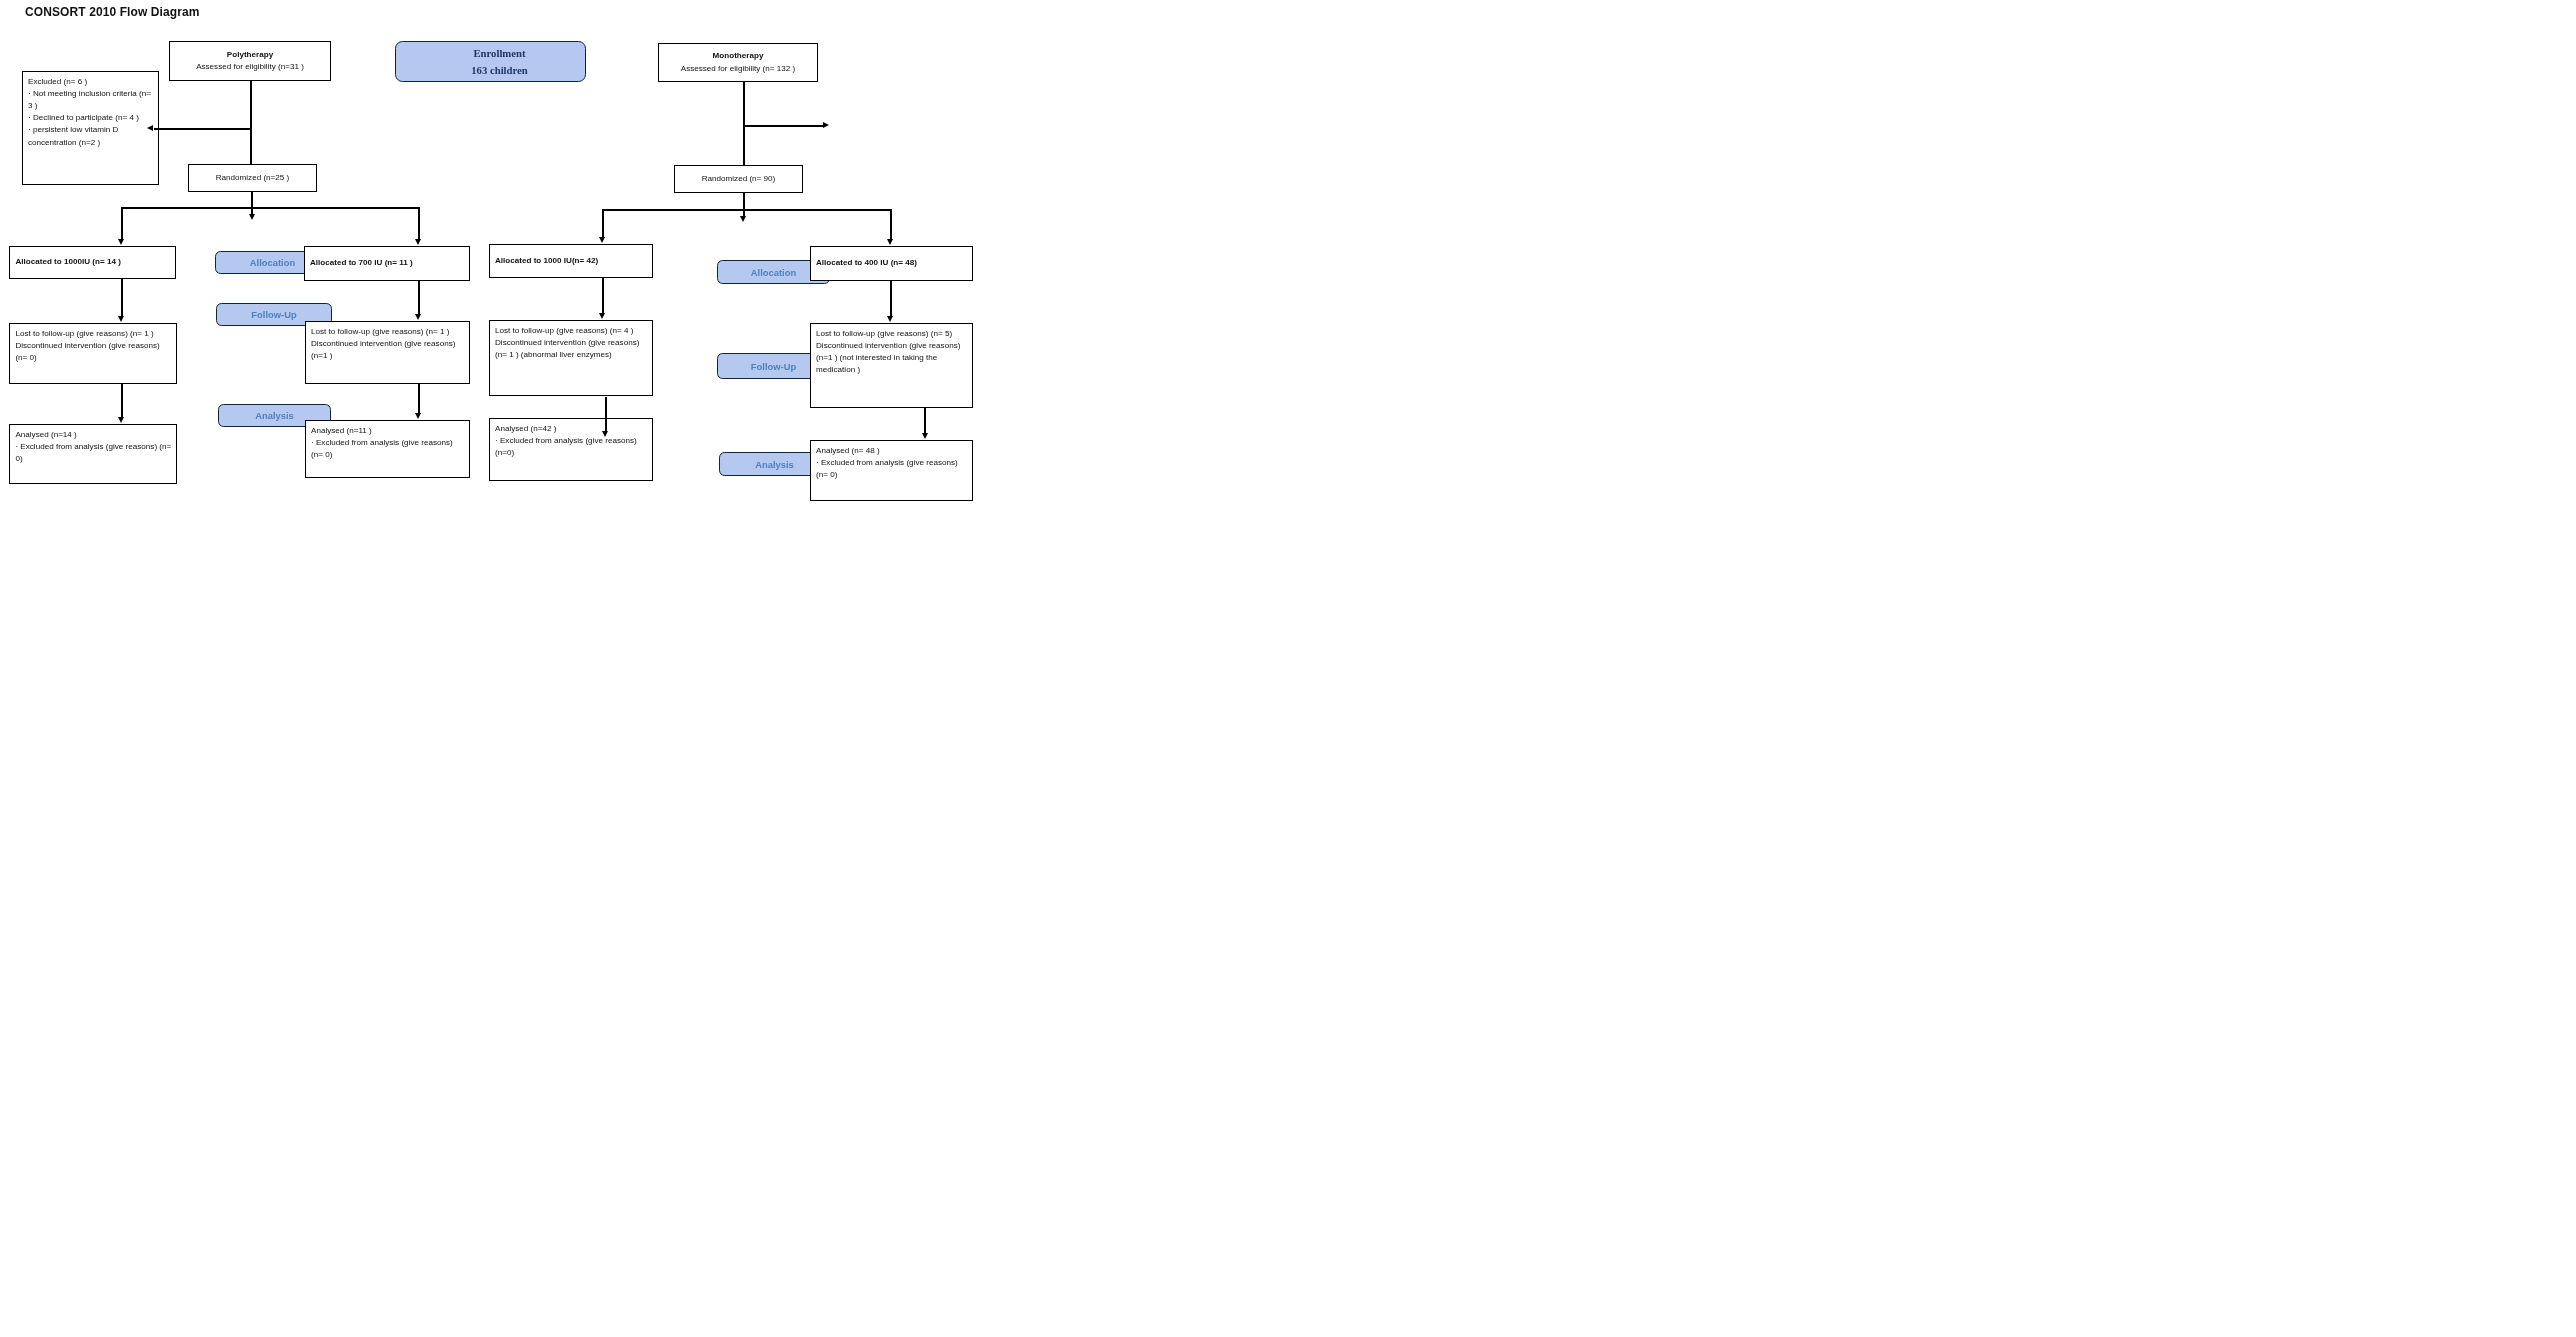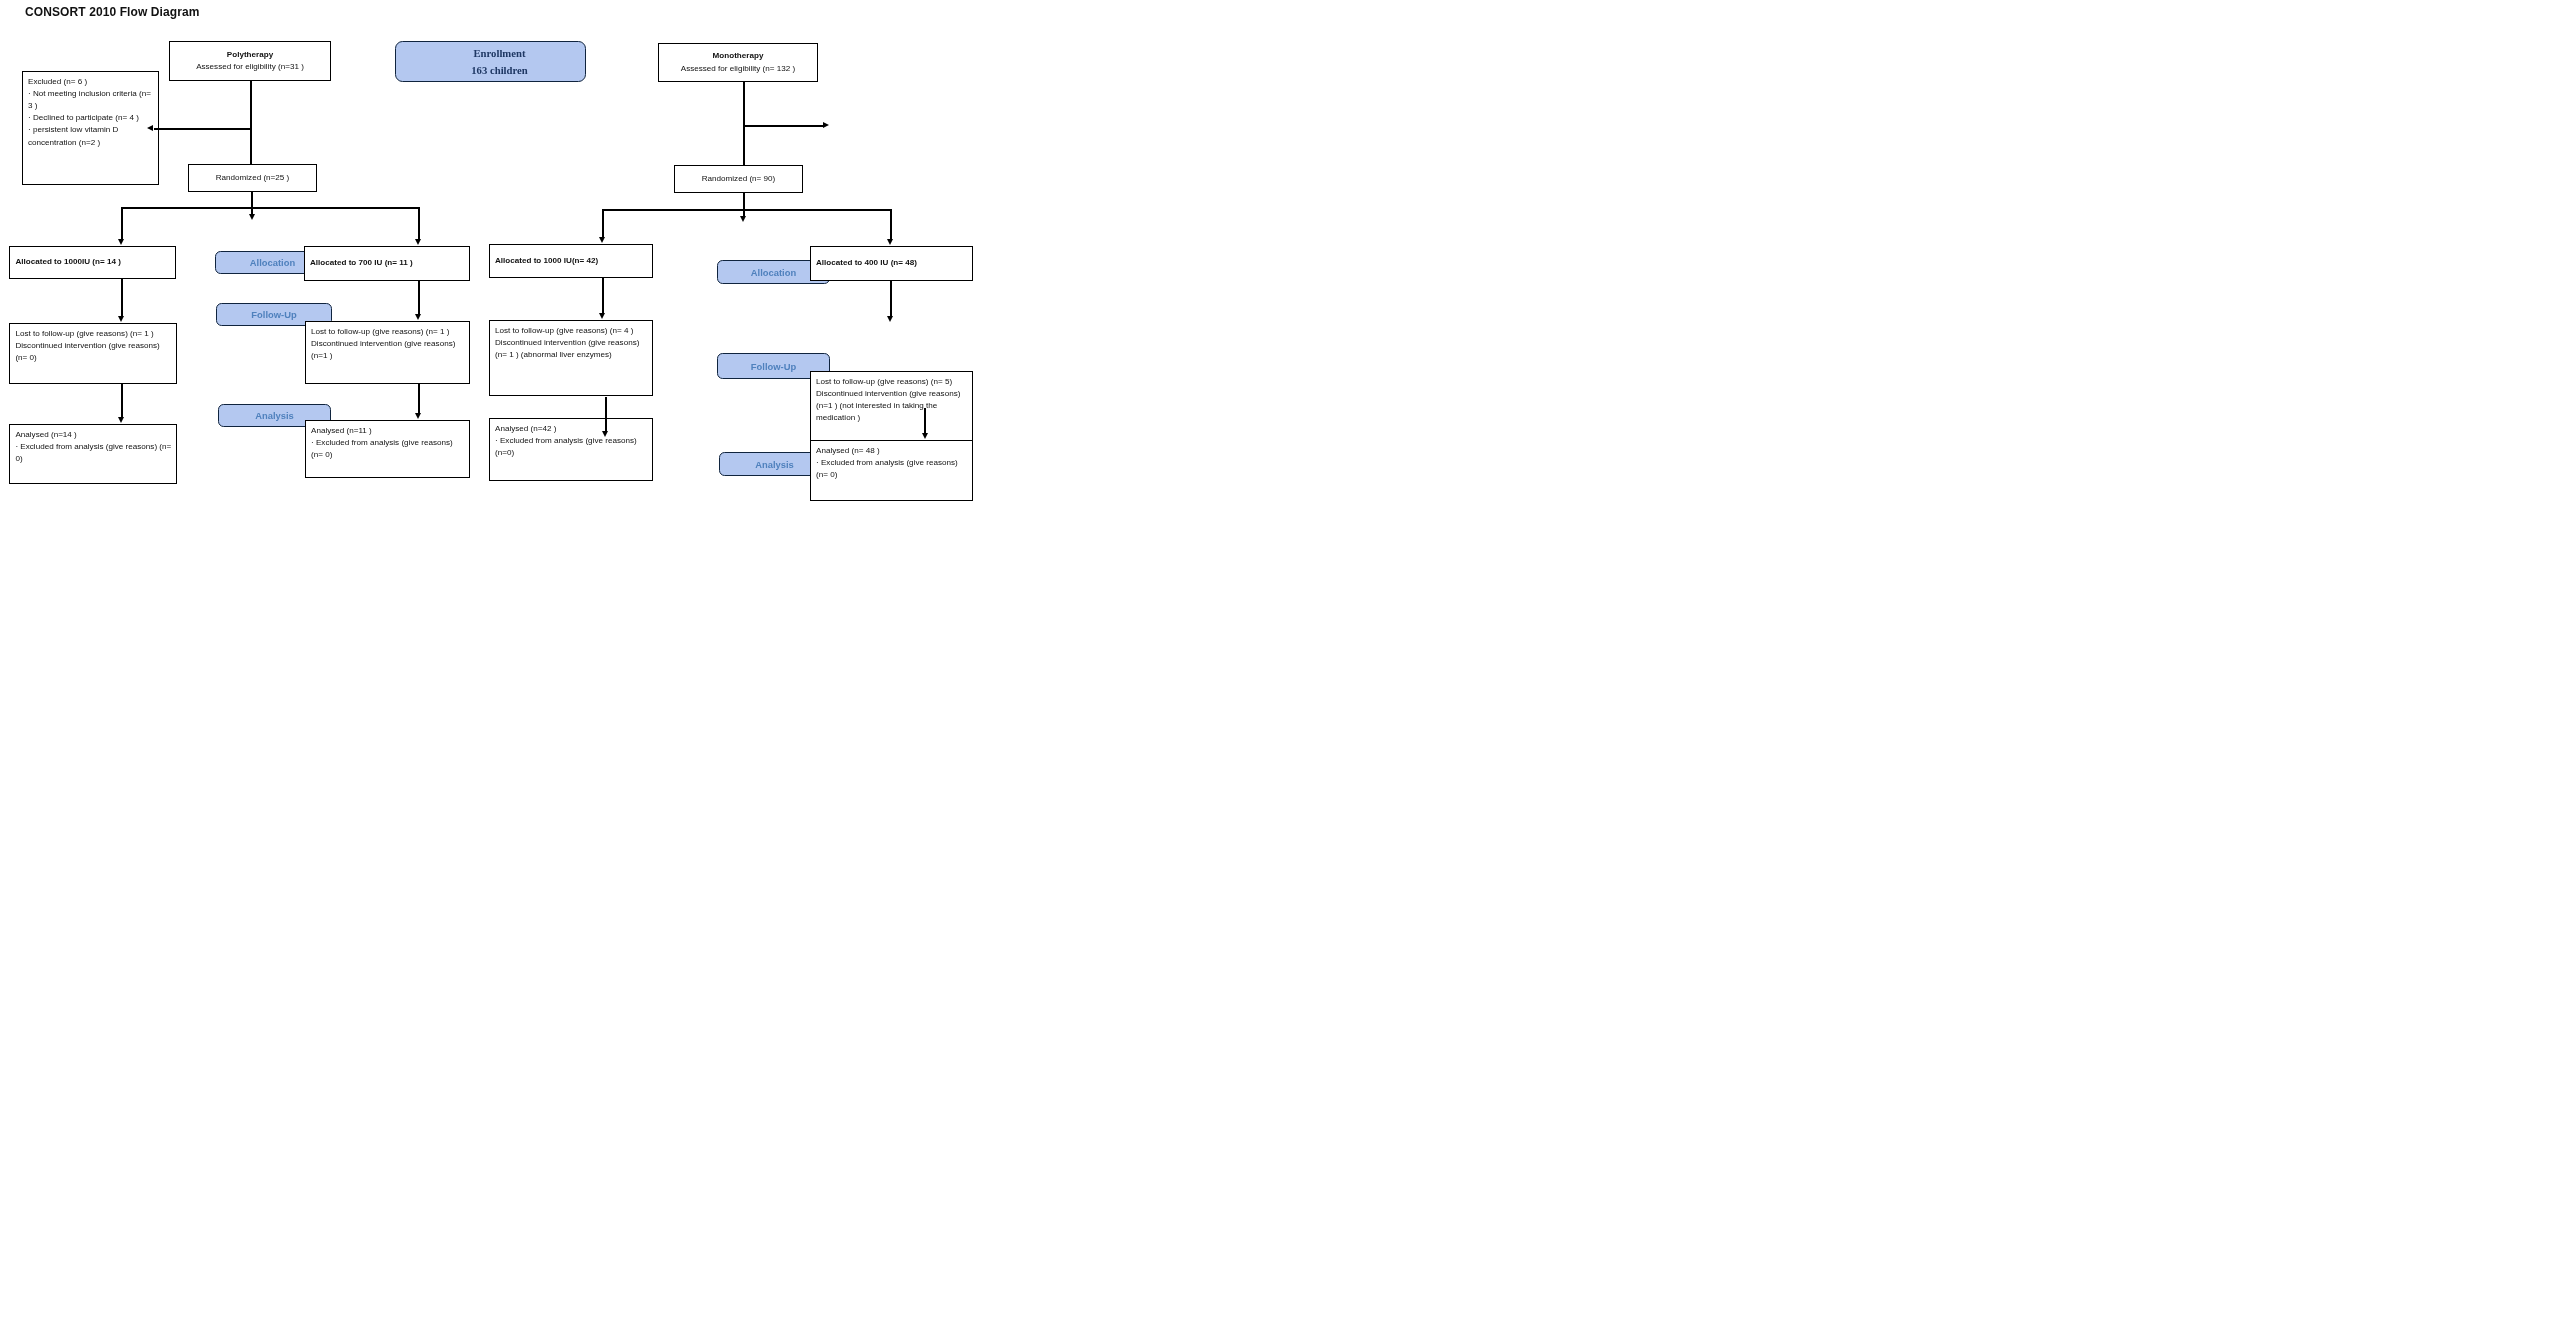--- a/index.html
+++ b/index.html
@@ -95,21 +95,21 @@
   <div class="wbox" style="left:305px;top:321px;width:165px;height:63px;">
     <div>Lost to follow-up (give reasons) (n= 1 )</div>
     <div>Discontinued intervention (give reasons) (n=1 )</div>
   </div>
 
   <div class="wbox" style="left:489px;top:320px;width:164px;height:76px;">
     <div>Lost to follow-up (give reasons) (n= 4 )</div>
     <div>Discontinued intervention (give reasons) (n= 1 ) (abnormal liver enzymes)</div>
   </div>
   <div class="stage" style="left:685px;top:353px;width:113px;height:26px;">Follow-Up</div>
-  <div class="wbox" style="left:810px;top:323px;width:163px;height:85px;margin-top:48px;">
+  <div class="wbox" style="left:810px;top:323px;width:163px;height:85px;">
     <div>Lost to follow-up (give reasons) (n= 5)</div>
     <div>Discontinued intervention (give reasons) (n=1 ) (not interested in taking the medication )</div>
   </div>
 
   <div class="stage" style="left:186px;top:404px;width:113px;height:23px;">Analysis</div>
 
   <div class="wbox" style="left:9.4px;top:424px;width:168px;height:60px;">
     <div>Analysed (n=14 )</div>
     <div>· Excluded from analysis (give reasons) (n= 0)</div>
   </div>

